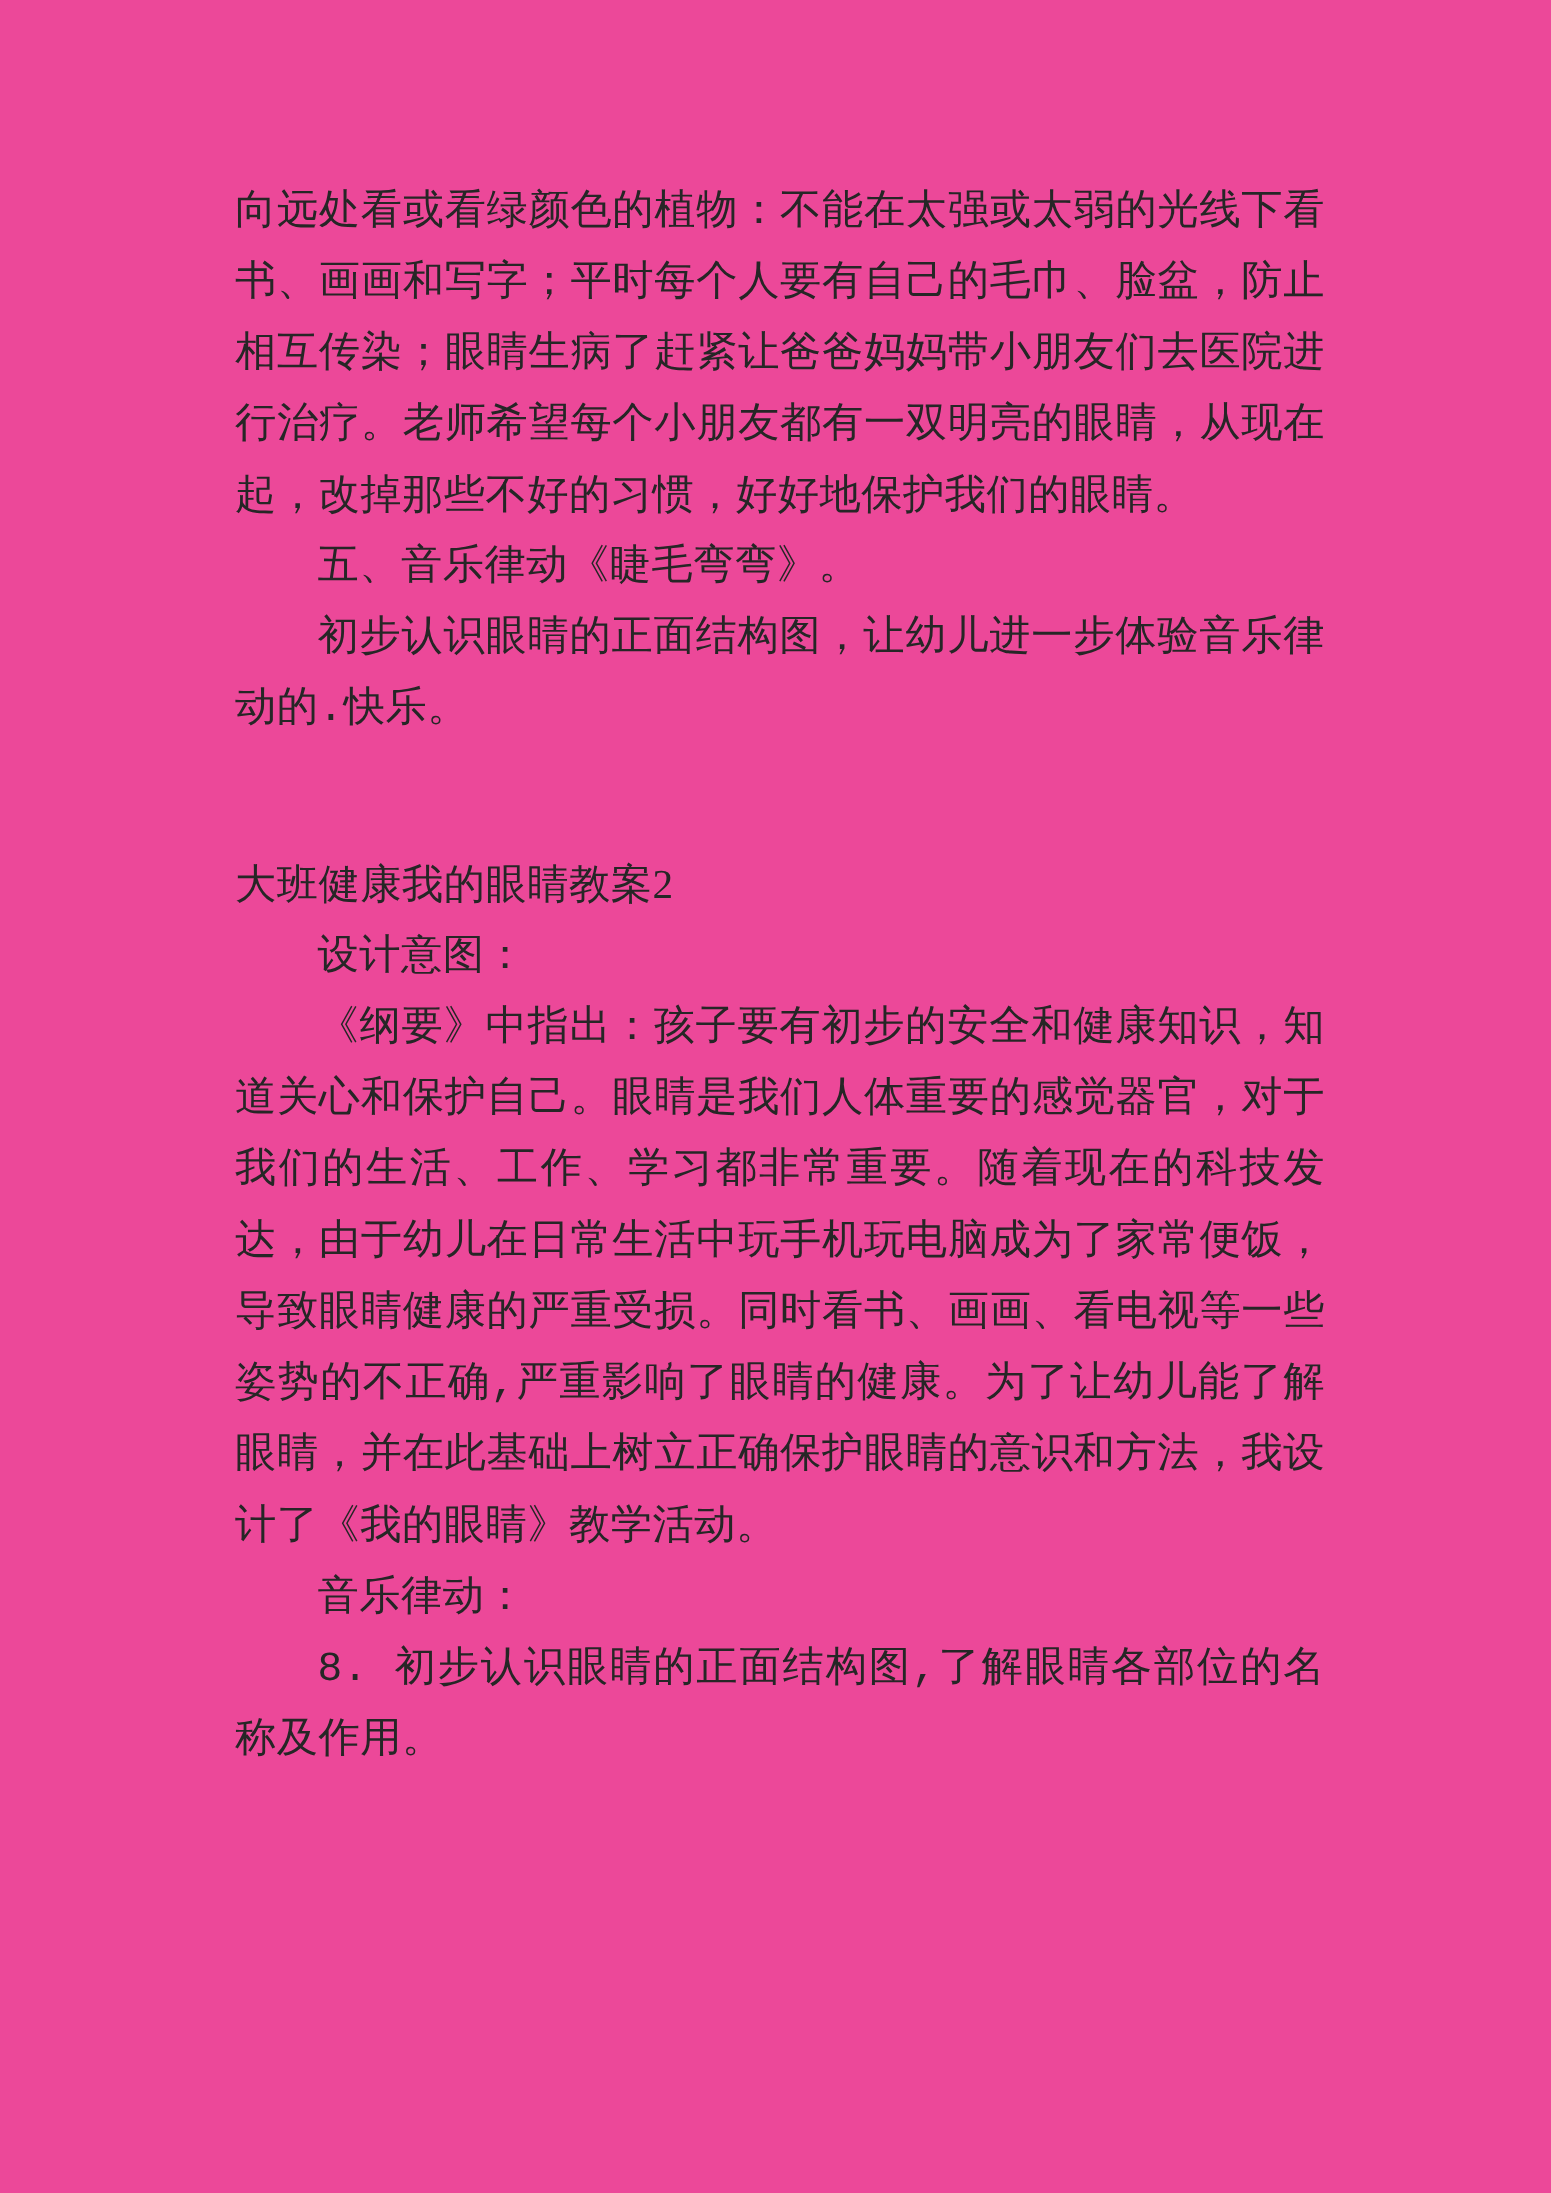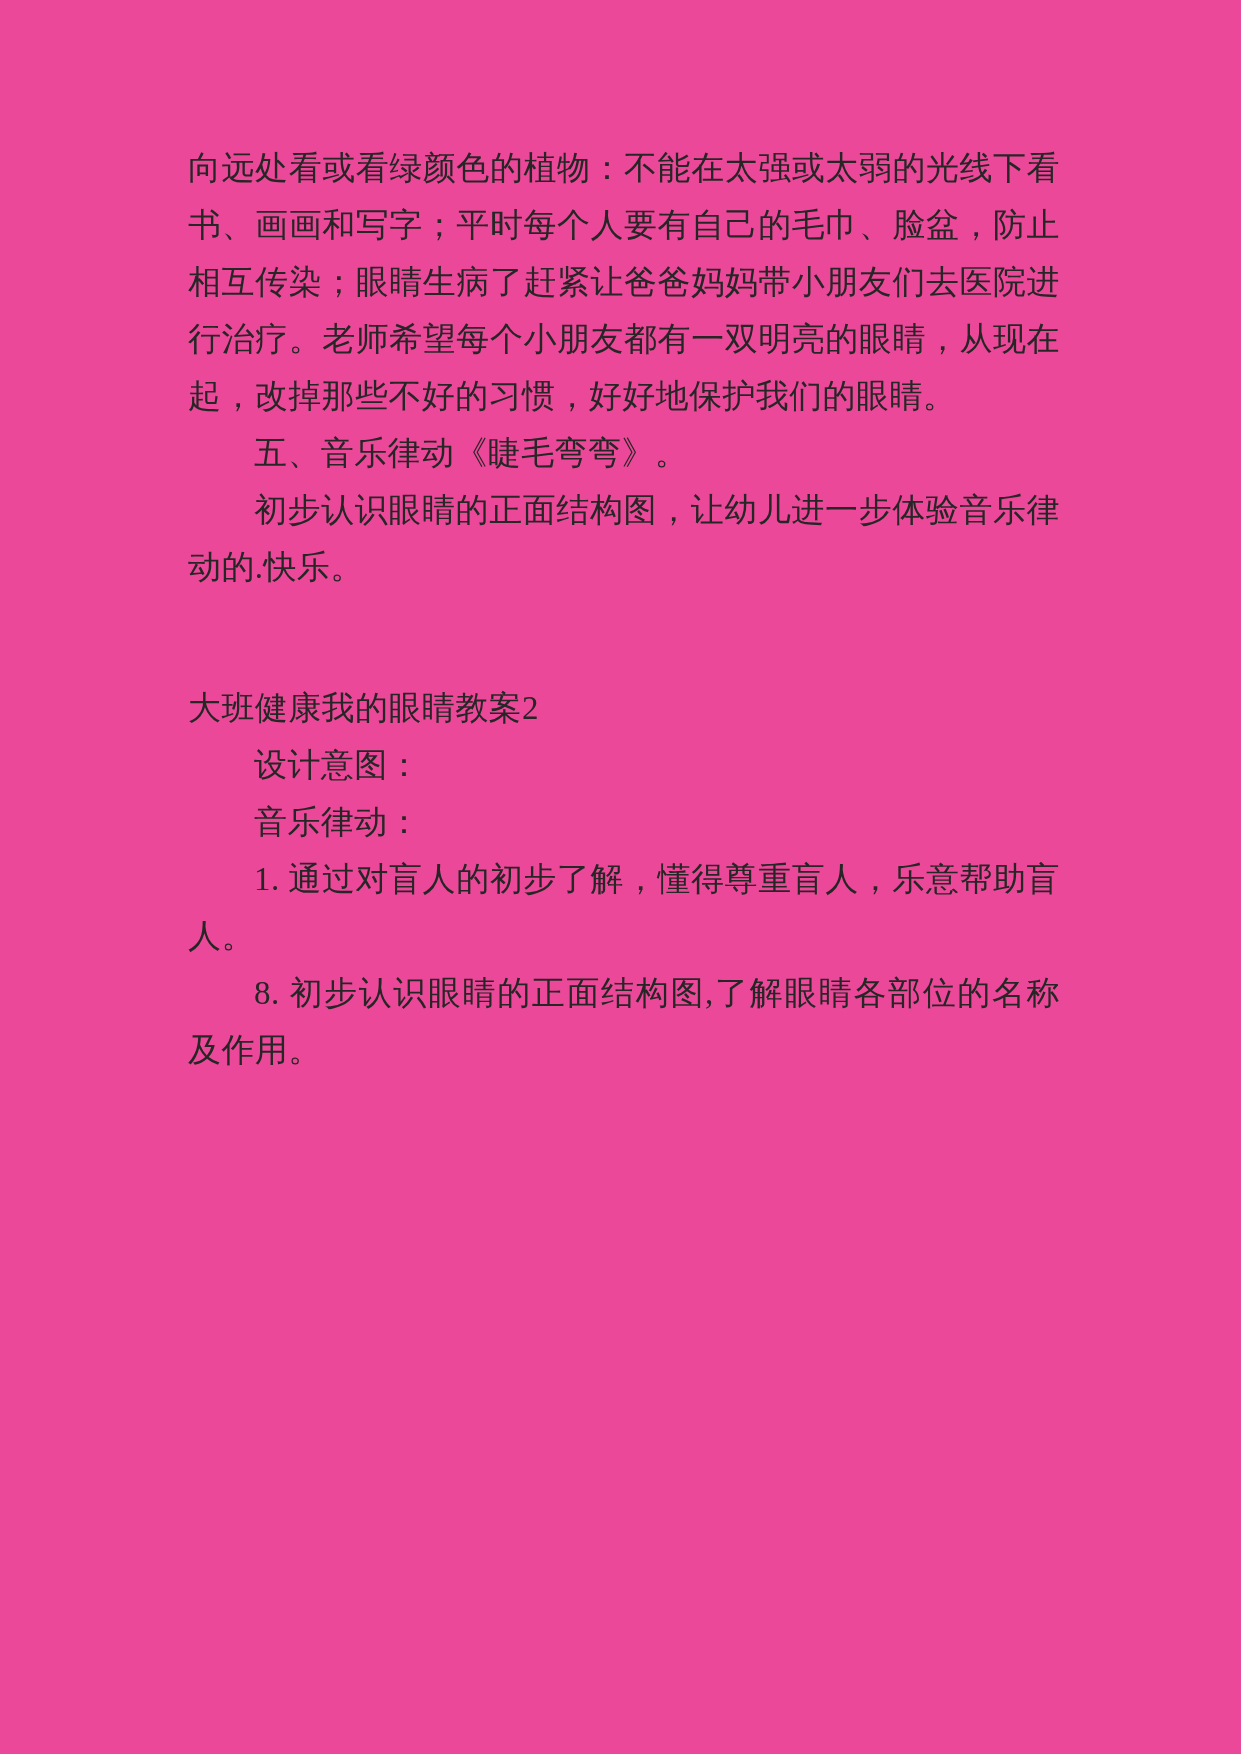--- a/index.html
+++ b/index.html
@@ -24,35 +24,36 @@
     letter-spacing: 0.4px;
     color: #262626;
     text-align: justify;
   }
   .para {
     margin: 0;
     font-weight: normal;
   }
   .indent {
     text-indent: 2em;
+    font-family: Liberation Mono, monospace;
   }
   .heading {
     margin: 84px 0 0 0;
     font-size: 33px;
     font-weight: normal;
     font-family: Liberation Serif, serif;
   }
 </style>
 </head>
 <body>
 
 <div class="page">
   <div class="content">
     <p class="para">向远处看或看绿颜色的植物：不能在太强或太弱的光线下看书、画画和写字；平时每个人要有自己的毛巾、脸盆，防止相互传染；眼睛生病了赶紧让爸爸妈妈带小朋友们去医院进行治疗。老师希望每个小朋友都有一双明亮的眼睛，从现在起，改掉那些不好的习惯，好好地保护我们的眼睛。</p>
     <p class="para indent">五、音乐律动《睫毛弯弯》。</p>
     <p class="para indent">初步认识眼睛的正面结构图，让幼儿进一步体验音乐律动的.快乐。</p>
     <p class="para heading">大班健康我的眼睛教案2</p>
     <p class="para indent">设计意图：</p>
+    <p class="para indent">《纲要》中指出：孩子要有初步的安全和健康知识，知道关心和保护自己。眼睛是我们人体重要的感觉器官，对于我们的生活、工作、学习都非常重要。随着现在的科技发达，由于幼儿在日常生活中玩手机玩电脑成为了家常便饭，导致眼睛健康的严重受损。同时看书、画画、看电视等一些姿势的不正确,严重影响了眼睛的健康。为了让幼儿能了解眼睛，并在此基础上树立正确保护眼睛的意识和方法，我设计了《我的眼睛》教学活动。</p>
     <p class="para indent">音乐律动：</p>
-    <p class="para indent">1. 通过对盲人的初步了解，懂得尊重盲人，乐意帮助盲人。</p>
     <p class="para indent">8. 初步认识眼睛的正面结构图,了解眼睛各部位的名称及作用。</p>
   </div>
 </div>
 
 </body></html>

